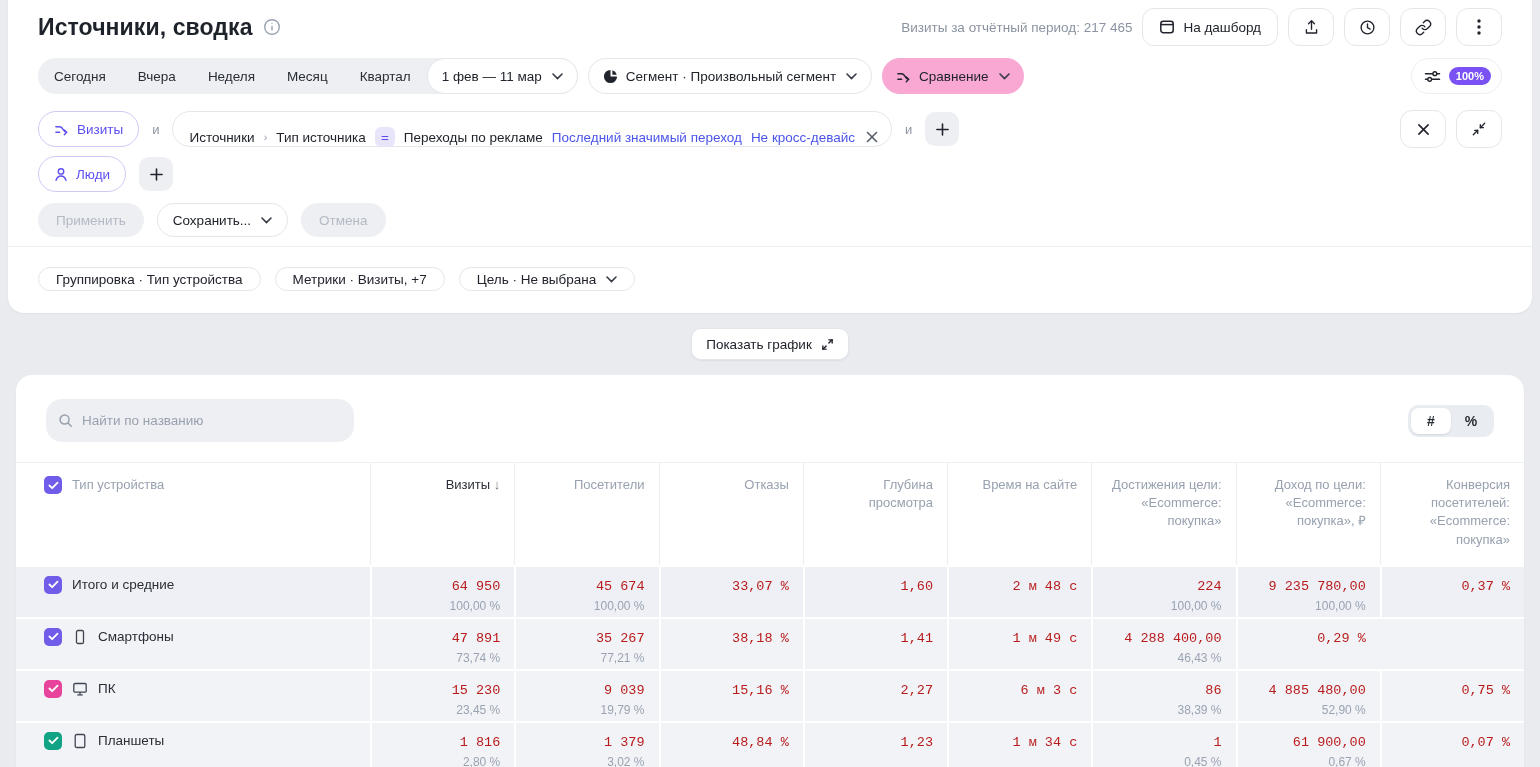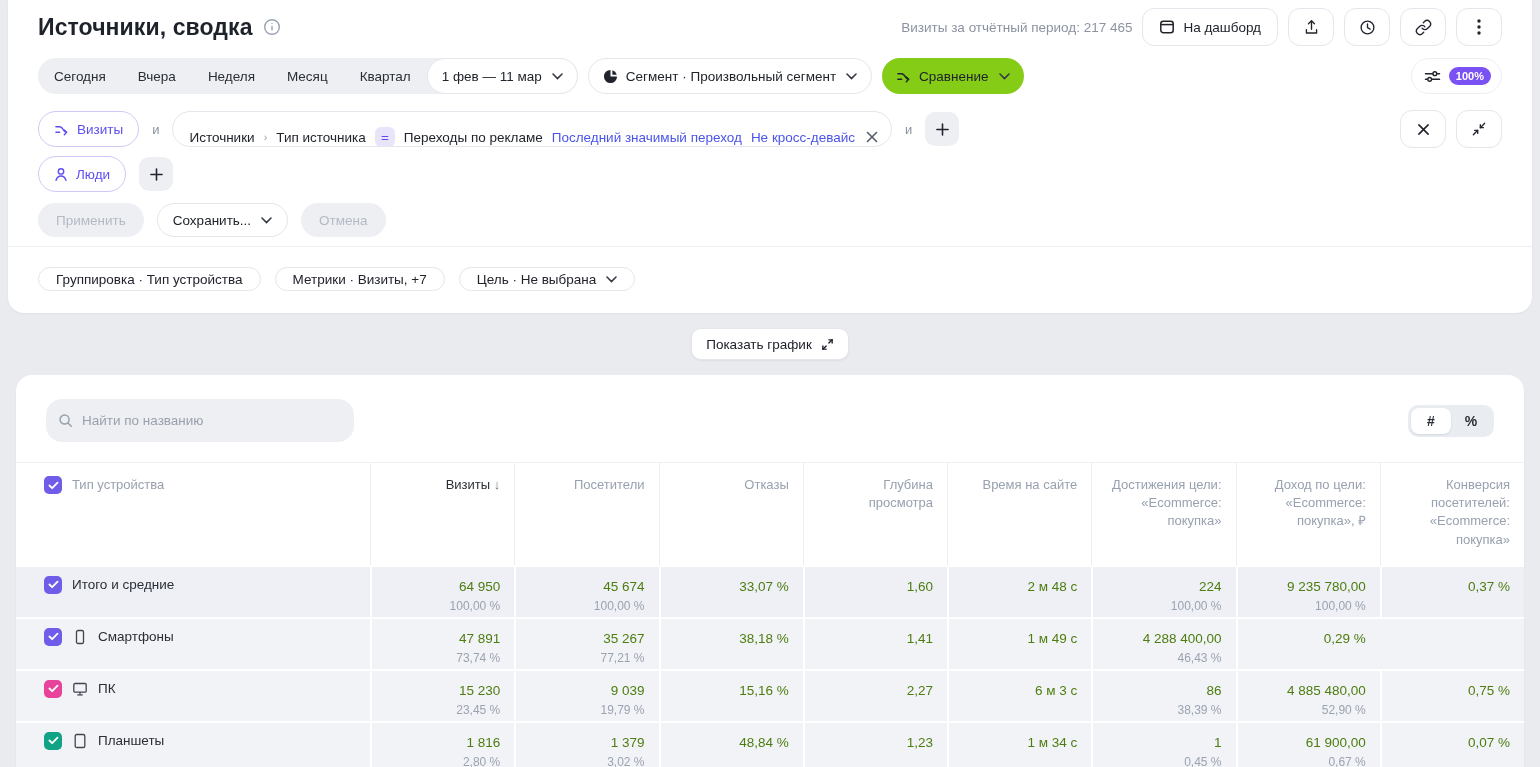--- a/index.html
+++ b/index.html
@@ -34,21 +34,21 @@
 
   
   .tabs-row { display:flex; align-items:center; margin-top:4px; gap:10px; }
   .tab-group { display:flex; align-items:center; background:#edeff3; border-radius:18px; height:36px; padding-right:0; }
   .tab { padding:0 16px; height:36px; display:flex; align-items:center; color:#2a2e36; border-radius:18px; }
   .pill {
     display:flex; align-items:center; gap:8px; height:36px; padding:0 14px;
     border-radius:18px; white-space:nowrap;
   }
   .pill-white { background:#fff; border:1px solid #e3e6eb; }
-  .pill-gray  { background:#84cc16; }
+  .pill-gray  { background:#f9a8d4; }
   .chev { color:#353a44; margin-left:2px; }
   .sampling-pill { margin-left:auto; display:flex; align-items:center; gap:8px; height:36px; padding:0 10px 0 12px; background:#fff; border:1px solid #eceef2; border-radius:18px; }
   .sampling-badge { background:#7a52f4; color:#fff; font-size:11px; font-weight:700; border-radius:10px; padding:3px 7px; }
 
   
   .filter-row { display:flex; align-items:center; margin-top:16px; gap:13px; }
   .accent-chip {
     display:flex; align-items:center; gap:8px; height:36px; padding:0 15px;
     background:#fff; border:1px solid #cfc9f7; border-radius:18px; color:#5d4ff0;
   }
@@ -102,21 +102,21 @@
   }
   .thead .cell:first-child { border-left:none; text-align:left; display:flex; align-items:flex-start; gap:10px; padding-left:28px; }
   .sort-arrow { color:#6b7280; }
   .tbody .trow { background:#f2f3f7; border-top:2px solid #fff; height:52px; }
   .tbody .trow.totals { background:#eef0f6; }
   .tbody .cell {
     padding:12px 14px 0; display:flex; flex-direction:column; align-items:flex-end;
     border-left:2px solid #fff; overflow:hidden;
   }
   .tbody .cell.label-cell { flex-direction:row; align-items:center; gap:10px; border-left:none; padding:0 14px 14px 28px; }
-  .main-val { color:#4d7c0f; }
+  .main-val { color:#b91c1c;font-family:Liberation Mono, monospace; }
   .sub-val { color:#9aa3b1; font-size:12px; margin-top:5px; }
   .sub-val:empty { display:none; }
   .row-label { color:#2a2e36; }
   .checkbox { width:18px; height:18px; border-radius:5px; display:flex; align-items:center; justify-content:center; flex:none; }
   .cb-purple { background:#6f5ce8; }
   .cb-pink   { background:#e8439b; }
   .cb-teal   { background:#10a385; }
   .device-ico { color:#3f4650; display:flex; }
 </style>
 </head>

